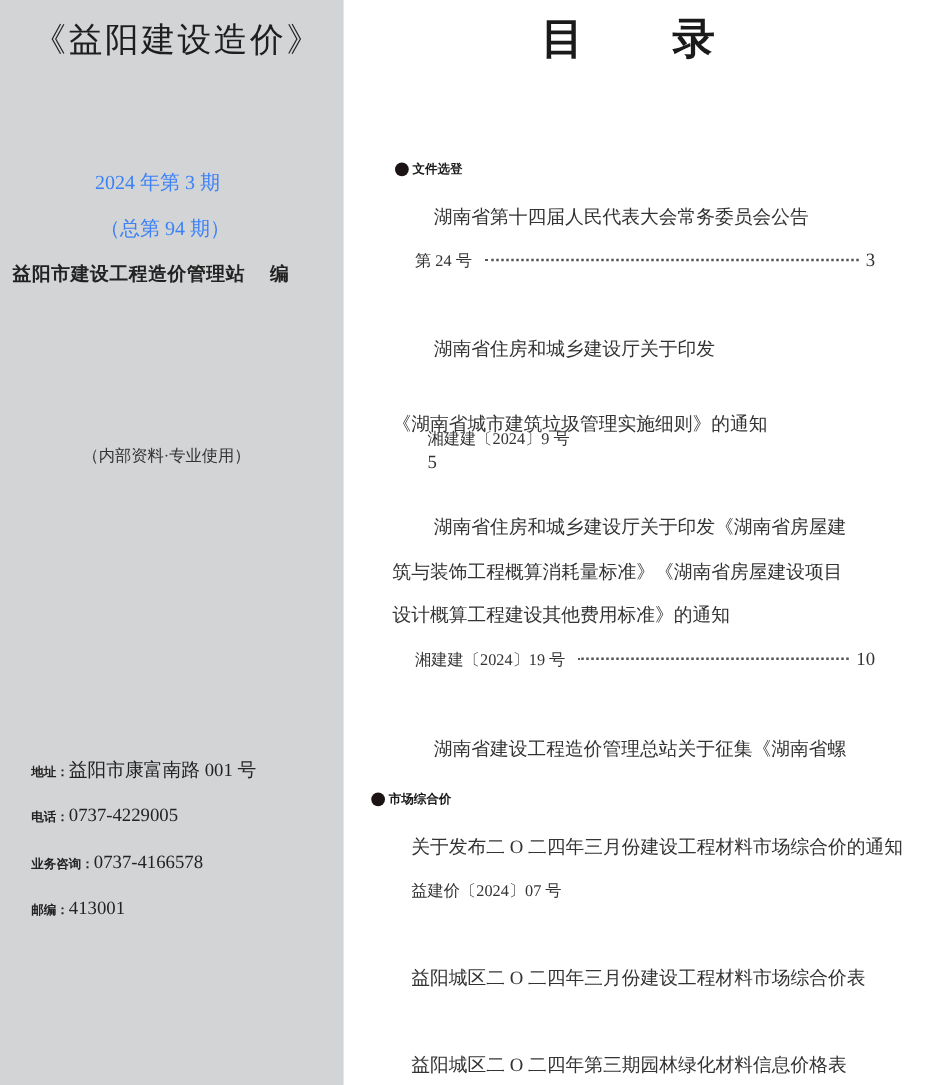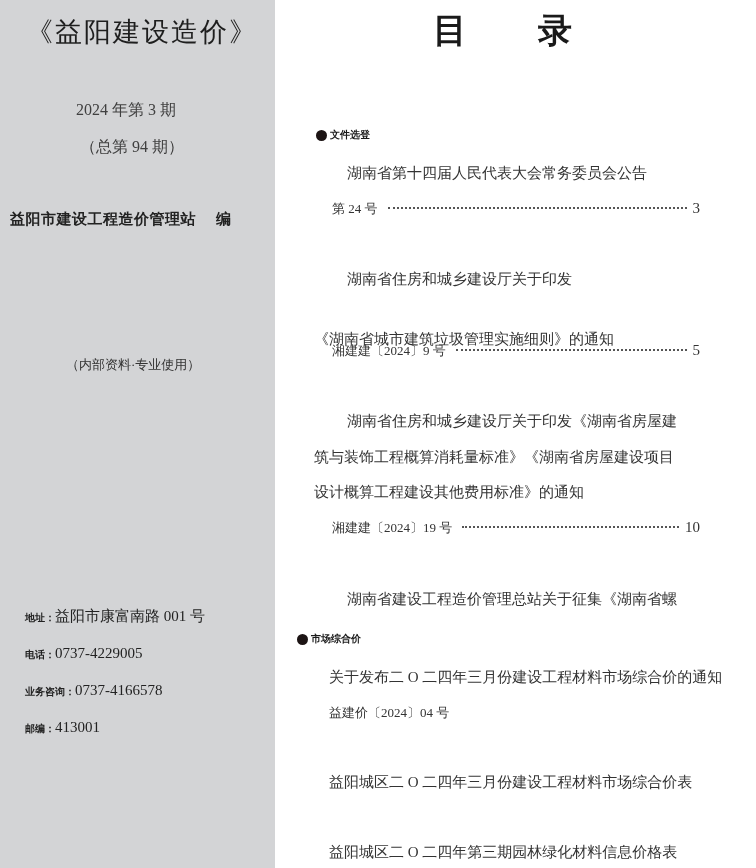--- a/index.html
+++ b/index.html
@@ -14,21 +14,21 @@
       position: absolute; left: 275px; top: 0; width: 481px; height: 868px;
       background: #ffffff;
     }
     .abs { position: absolute; white-space: nowrap; }
 
     
     .mag-title {
       left: 26px; top: 14px; font-size: 27px; color: #1e1e1e;
       font-family: "DejaVu Serif", serif; letter-spacing: 2px;
     }
-    .issue { font-size: 16px; color: #404040; font-family: "Liberation Serif", serif; }
+    .issue { font-size: 16px; color: #3b82f6; font-family: "Liberation Serif", serif; margin-top: 36px; }
     .issue-line1 { left: 76px; top: 100px; }
     .issue-line2 { left: 80px; top: 137px; }
     .editor {
       left: 10px; top: 210px; font-size: 15px; font-weight: bold; color: #222;
       font-family: "DejaVu Sans", sans-serif; letter-spacing: 0.5px;
     }
     .editor .gap { display: inline-block; width: 20px; }
     .internal { left: 66px; top: 356px; font-size: 13px; color: #333; font-family: "Liberation Serif", serif; }
 
     .contact { left: 25px; font-size: 15px; color: #222; font-family: "Liberation Serif", serif; }
@@ -98,21 +98,21 @@
 
 <div class="abs entry" style="left:347px; top:164px;">湖南省第十四届人民代表大会常务委员会公告</div>
 <div class="abs ref" style="left:332px; top:200px; width:368px;">
   <span>第 24 号</span>
     <span class="dots"></span>
     <span class="page">3</span>
 </div>
 
 <div class="abs entry" style="left:347px; top:270px;">湖南省住房和城乡建设厅关于印发</div>
 <div class="abs entry" style="left:314px; top:306px;margin-top:24px;">《湖南省城市建筑垃圾管理实施细则》的通知</div>
-<div class="abs ref" style="left:332px; top:342px; width:368px;">
+<div class="abs ref" style="left:332px; top:342px; width:368px;flex-direction:column;">
   <span>湘建建〔2024〕9 号</span>
     <span class="dots"></span>
     <span class="page">5</span>
 </div>
 
 <div class="abs entry" style="left:347px; top:412px;">湖南省住房和城乡建设厅关于印发《湖南省房屋建</div>
 <div class="abs entry" style="left:314px; top:448px;">筑与装饰工程概算消耗量标准》《湖南省房屋建设项目</div>
 <div class="abs entry" style="left:314px; top:483px;text-align:right;">设计概算工程建设其他费用标准》的通知</div>
 <div class="abs ref" style="left:332px; top:519px; width:368px;">
   <span>湘建建〔2024〕19 号</span>
@@ -121,17 +121,17 @@
 </div>
 
 <div class="abs entry" style="left:347px; top:590px;">湖南省建设工程造价管理总站关于征集《湖南省螺</div>
 
 <div class="abs section-head" style="left:297px; top:632px;">
   <span class="bullet"></span>
     <span>市场综合价</span>
 </div>
 
 <div class="abs entry" style="left:329px; top:668px;">关于发布二 O 二四年三月份建设工程材料市场综合价的通知</div>
-<div class="abs ref" style="left:329px; top:704px;">益建价〔2024〕04 号</div>
+<div class="abs ref" style="left:329px; top:704px;">益建价〔2024〕07 号</div>
 
 <div class="abs entry" style="left:329px; top:773px;">益阳城区二 O 二四年三月份建设工程材料市场综合价表</div>
 
 <div class="abs entry" style="left:329px; top:843px;text-align:center;">益阳城区二 O 二四年第三期园林绿化材料信息价格表</div>
 
 </body></html>

